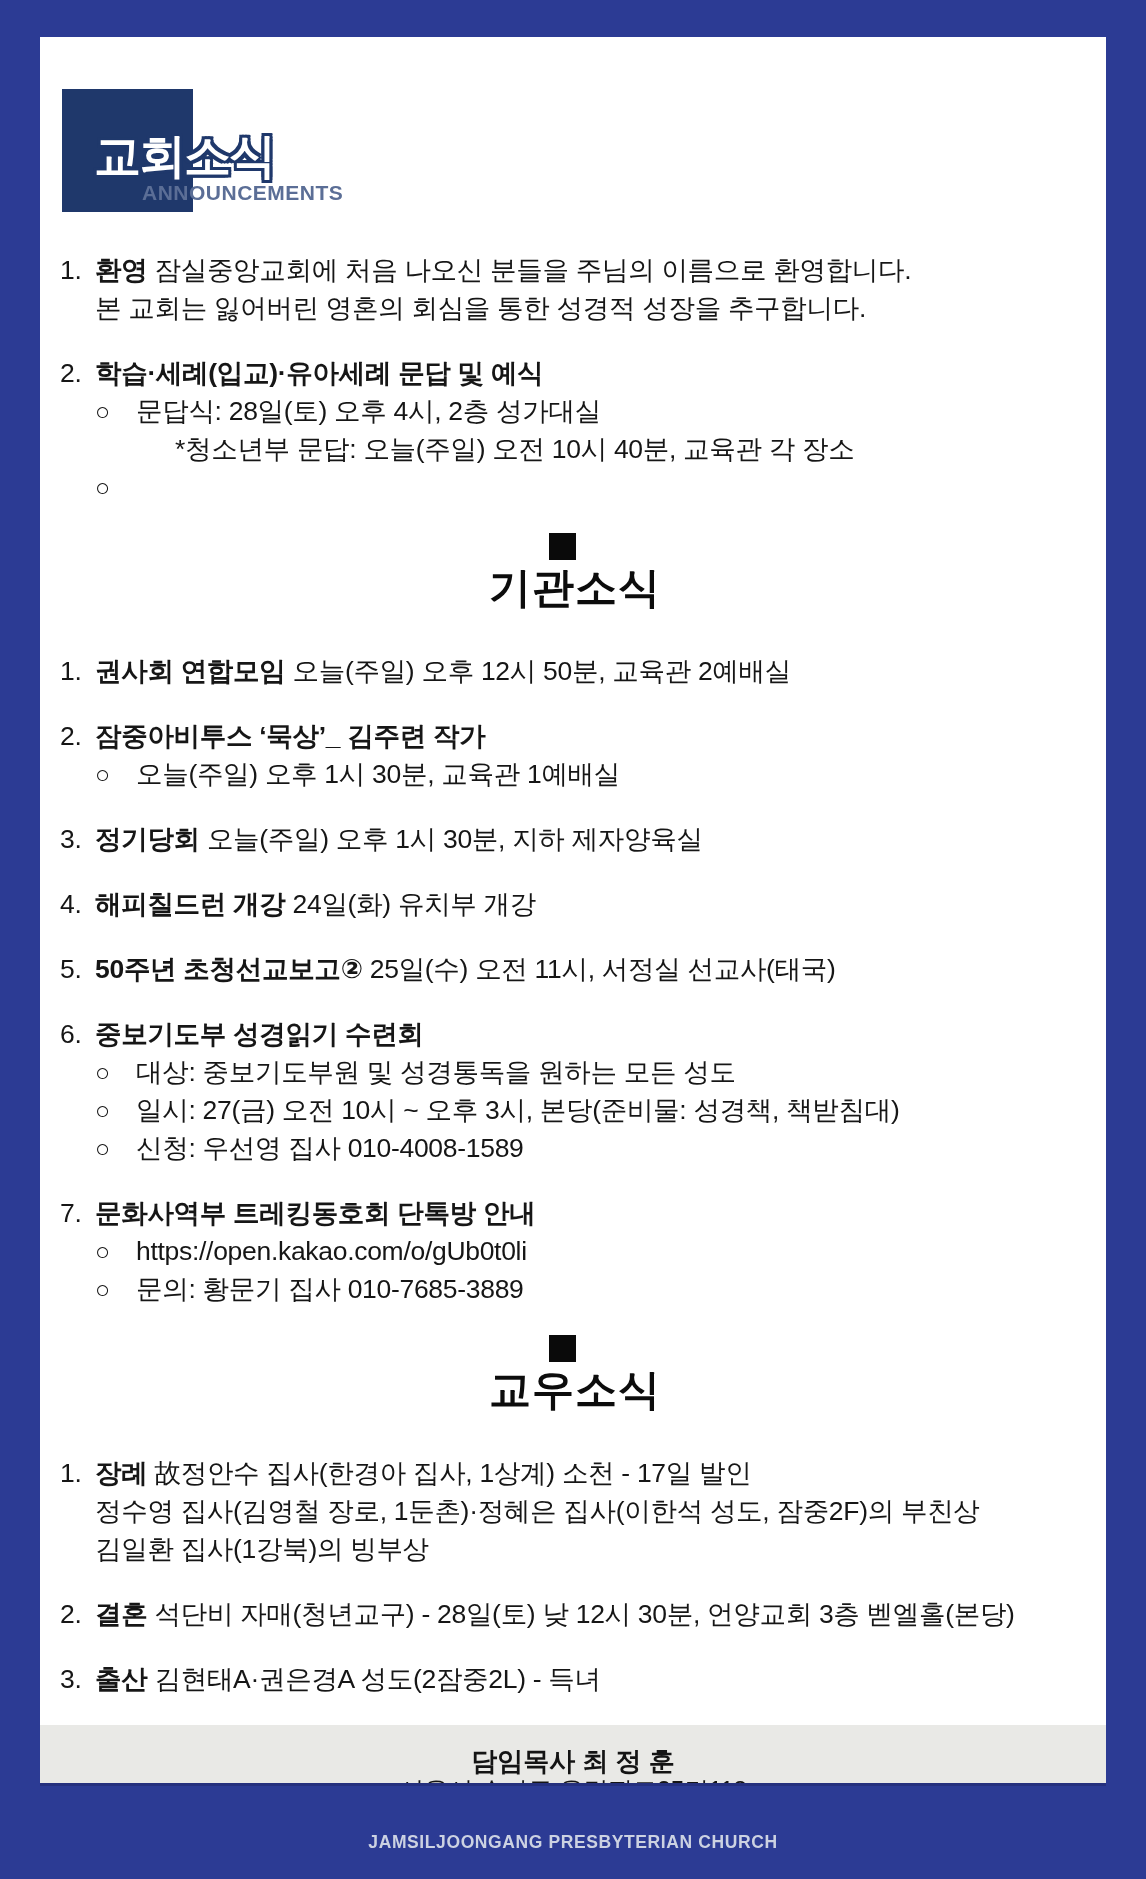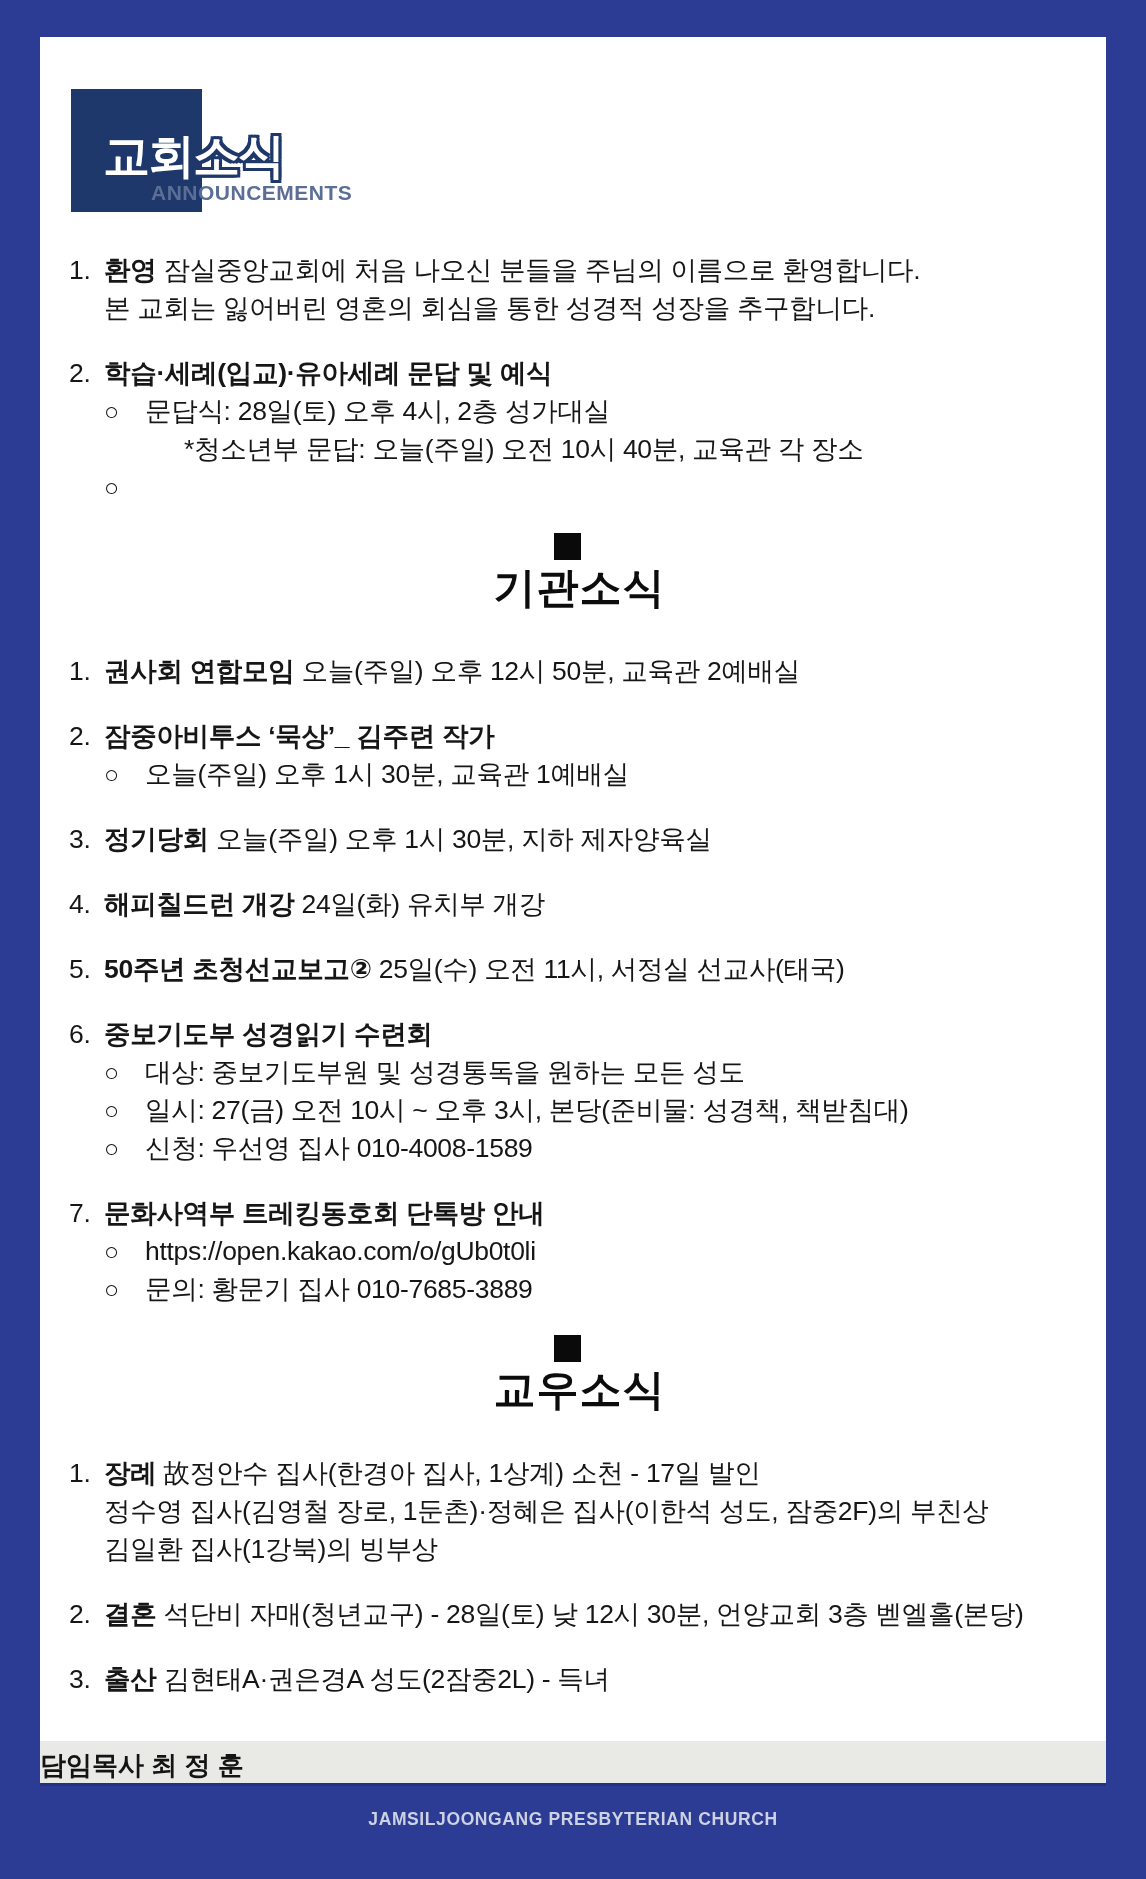--- a/index.html
+++ b/index.html
@@ -11,21 +11,21 @@
     background:#2c3b94;           
     display:flex; flex-direction:column;
     padding:37px 40px 0 40px;
     position:relative;
   }
   .paper {
     background:#ffffff; flex:1;
     display:flex; flex-direction:column;
     overflow:hidden;
   }
-  .body { flex:1; padding:52px 16px 16px 18px; color:#161616;margin-left:9px; }
+  .body { flex:1; padding:52px 16px 0 18px; color:#161616; }
 
   
   .logo-block { position:relative; height:128px; margin-bottom:34px; }
   .logo-square {
     position:absolute; left:4px; top:0;
     width:131px; height:123px; background:#1f386b;
   }
   .logo-title {
     position:absolute; left:36px; top:36px;
     font-size:47px; font-weight:800; letter-spacing:-2px;
@@ -65,32 +65,32 @@
     letter-spacing:1px;
     flex-direction:column;
   }
   .section .sq {
     width:27px; height:32px; background:#0a0a0a;
     display:inline-block; margin-right:25px; flex:0 0 27px;
   }
 
   
   .footer-band {
-    background:#e9e9e6; text-align:left;
-    padding:8px 0 10px 0; margin-bottom:7px;
+    background:#e9e9e6; text-align:center;
+    padding:20px 0 10px 0; margin-bottom:7px;
     color:#141414;
   }
   .footer-pastor { font-size:26px; font-weight:800; line-height:32px; letter-spacing:0px; }
   .footer-address { font-size:25px; line-height:27px; letter-spacing:-0.5px; }
   .footer-contact { font-size:25px; line-height:27px; letter-spacing:-0.5px; }
   .footer-contact .site { margin-left:26px; }
 
   .bottom-bar {
     height:96px; background:#2c3b94; border-top:3px solid #25307e;
-    display:flex; justify-content:center; align-items:center;
+    display:flex; justify-content:center; align-items:flex-end;
     padding-bottom:26px;
   }
   .bottom-bar span {
     color:#ccd2e2; font-size:17.5px; font-weight:800; letter-spacing:0.6px;
   }
 </style>
 </head>
 <body>
 
 <div class="page">

